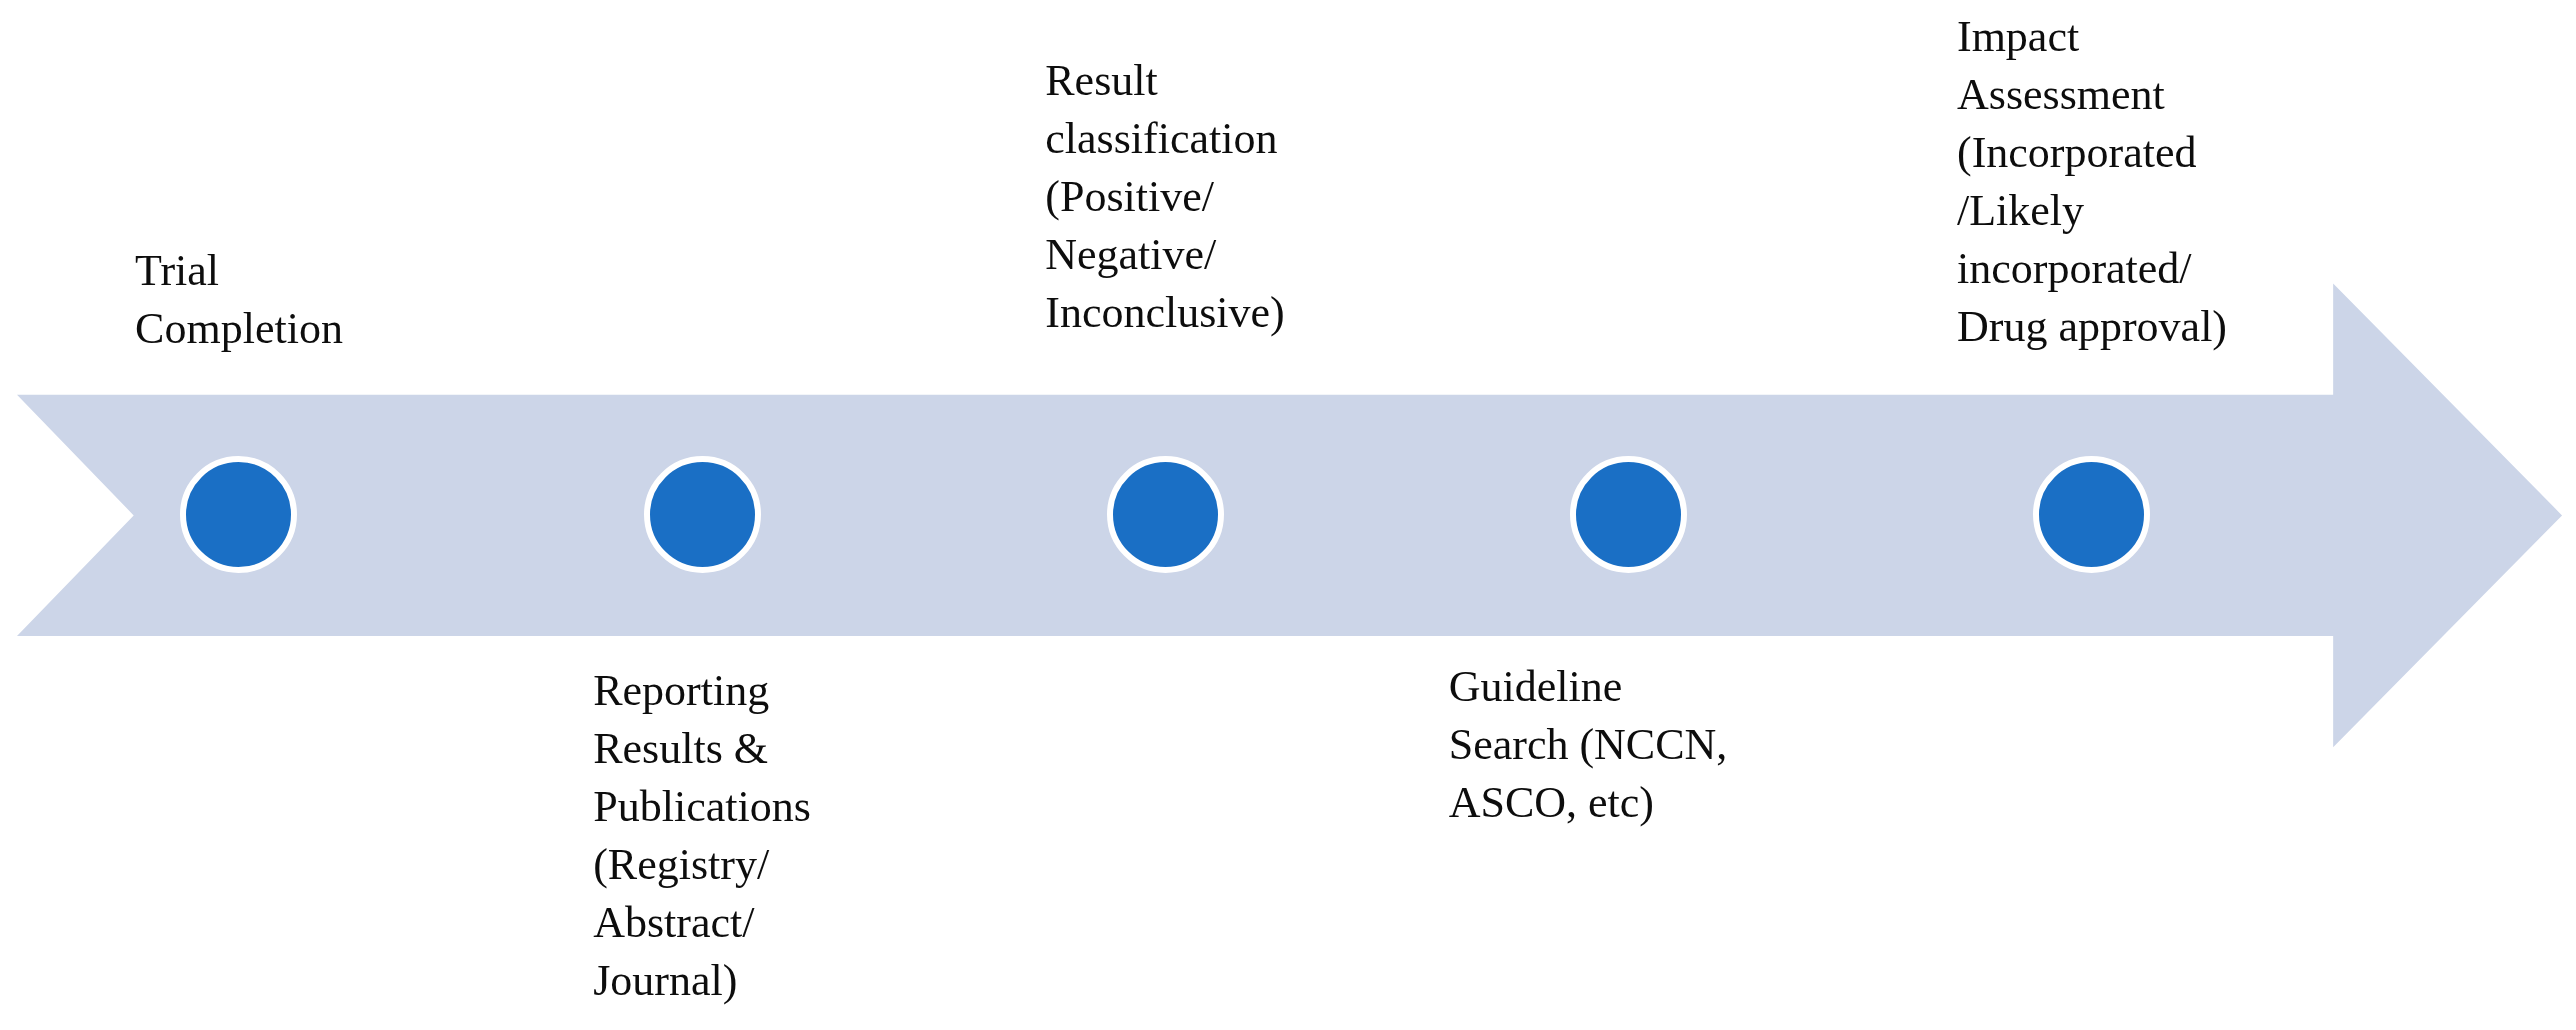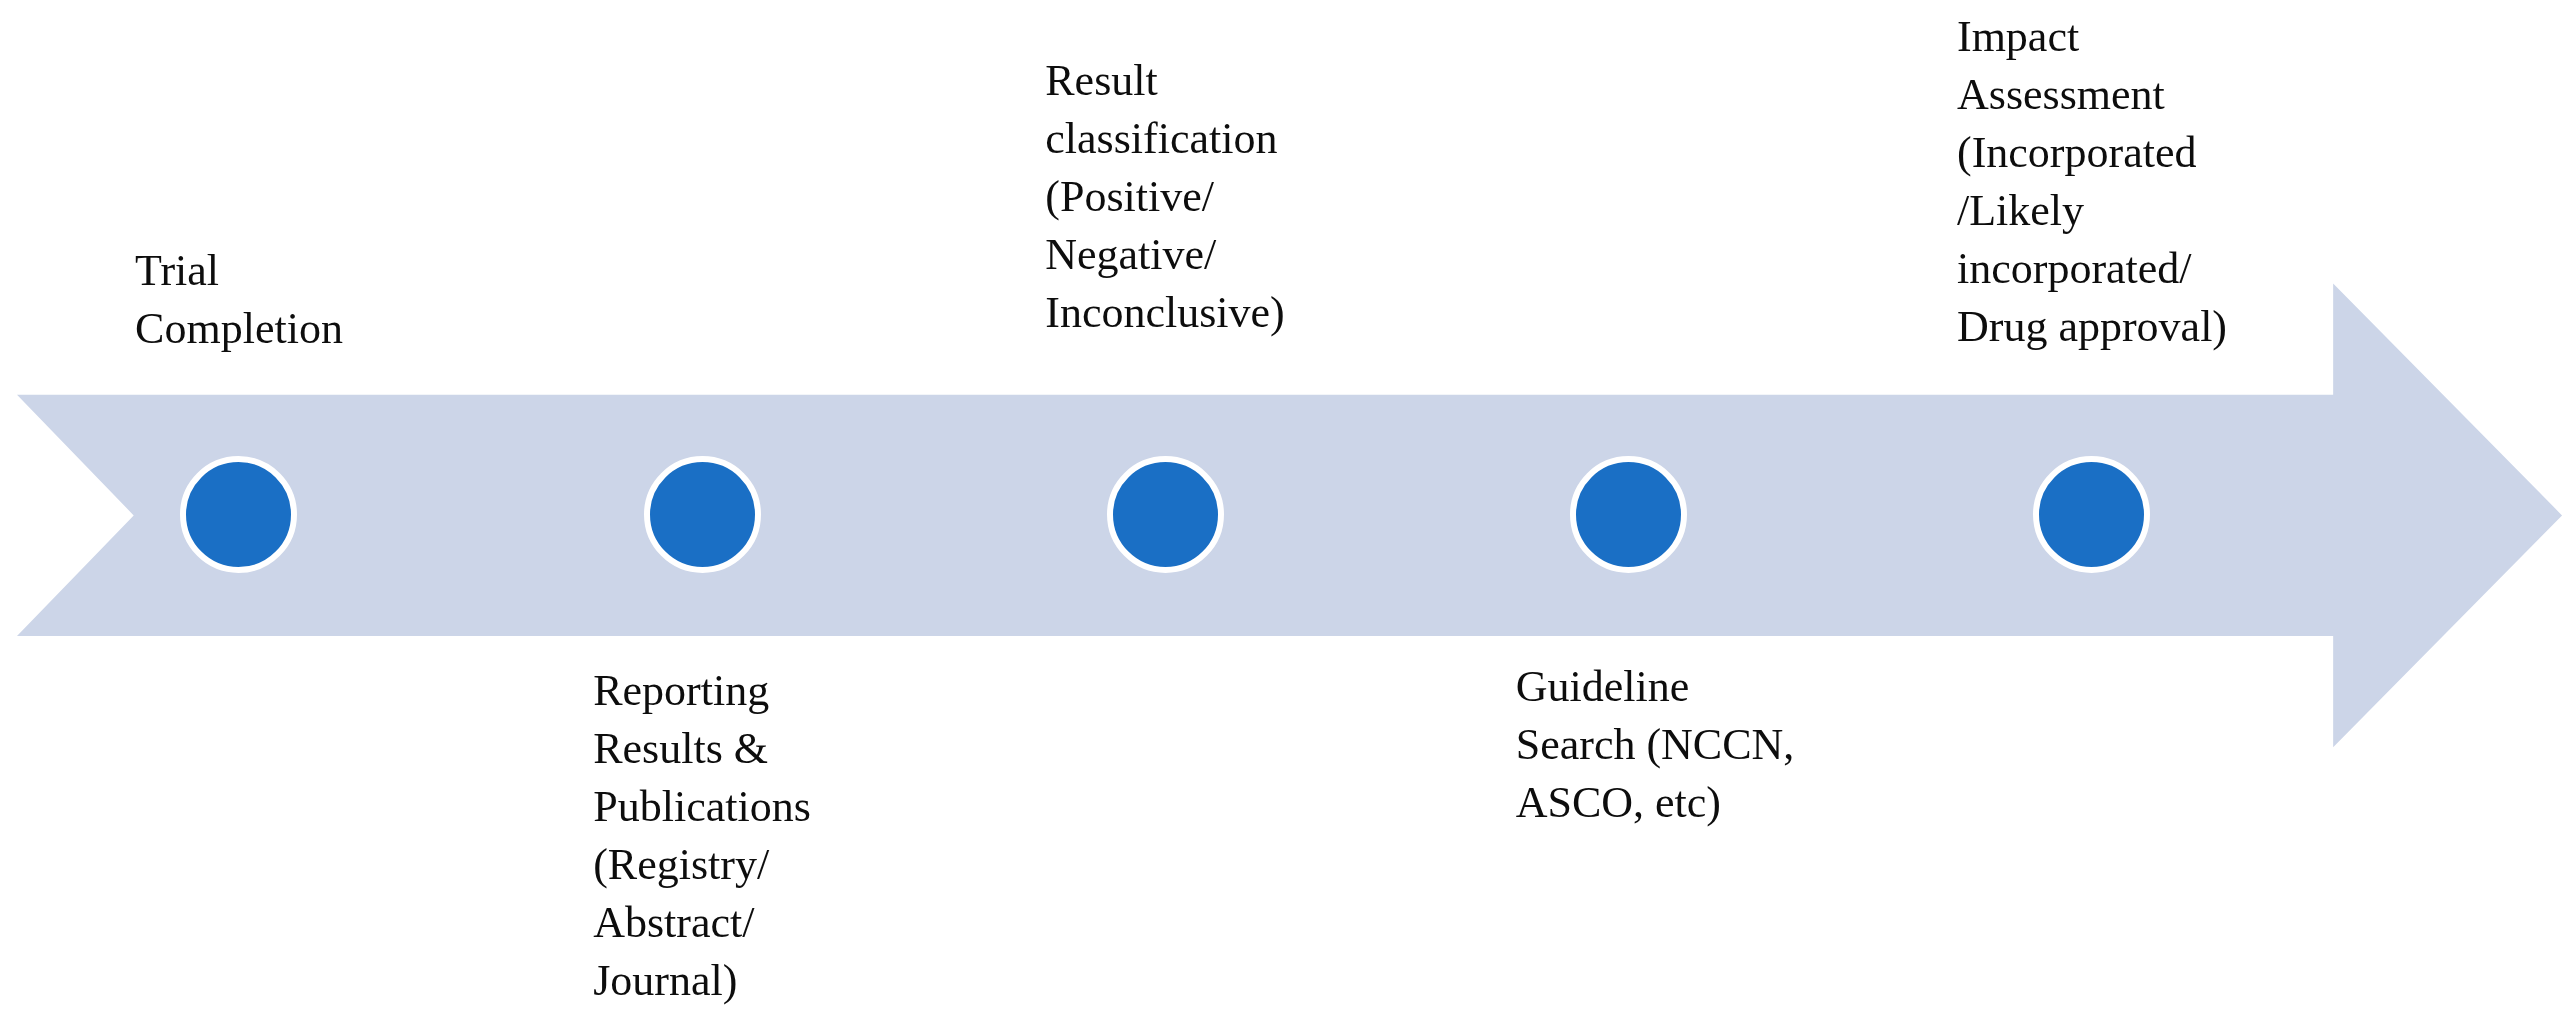--- a/index.html
+++ b/index.html
@@ -62,21 +62,21 @@
 (Registry/
 Abstract/
 Journal)</div>
 
   <div class="stage-label" style="left:1165px;top:52px">Result
 classification
 (Positive/
 Negative/
 Inconclusive)</div>
 
-  <div class="stage-label" style="left:1655px;top:658px">Guideline
+  <div class="stage-label" style="left:1588px;top:658px">Guideline
 Search (NCCN,
 ASCO, etc)</div>
 
   <div class="stage-label" style="left:2092px;top:7.6px">Impact
 Assessment
 (Incorporated
 /Likely
 incorporated/
 Drug approval)</div>
 

